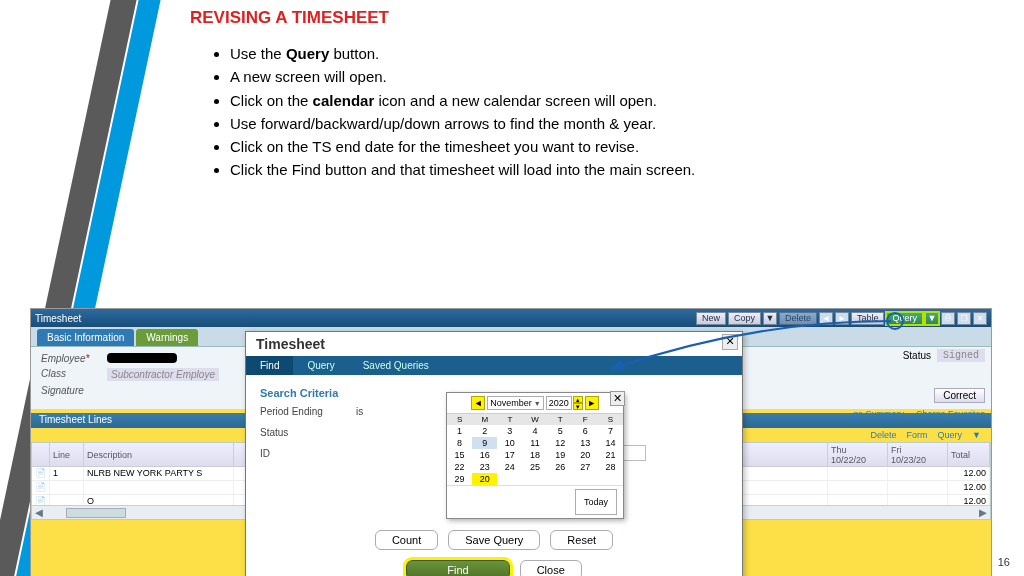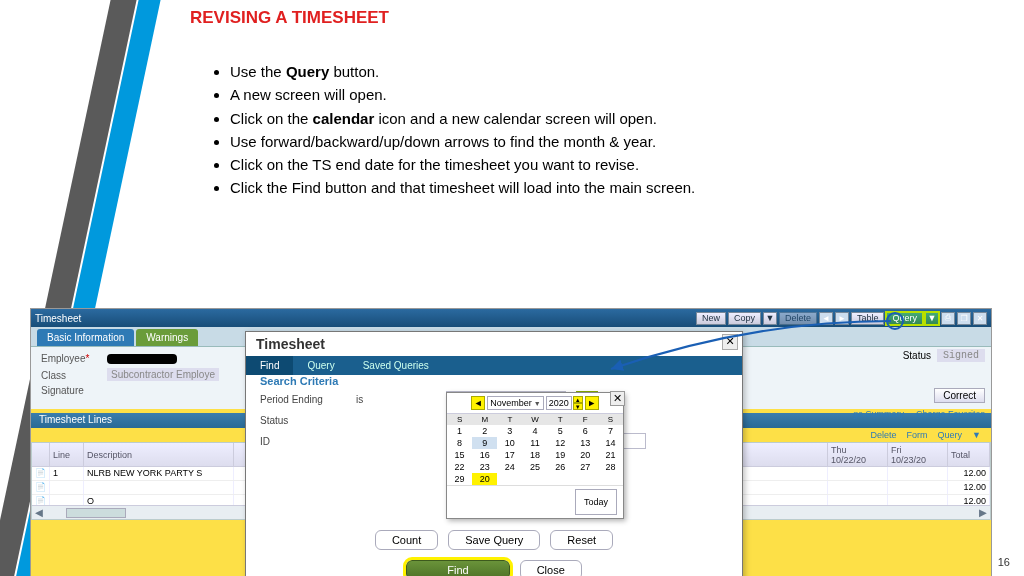--- a/index.html
+++ b/index.html
@@ -3,41 +3,41 @@
 <meta charset="utf-8">
 <style>
   * { box-sizing: border-box; margin: 0; padding: 0; }
   body { font-family: Arial, sans-serif; font-size: 13px; background: #fff; width: 1024px; height: 576px; position: relative; overflow: hidden; }
   
   .deco-stripe { position: absolute; top: -40px; left: 50px; width: 120px; height: 650px; transform: skewX(-12deg); z-index: 0; }
   .deco-stripe .gray { position: absolute; left: 0; width: 26px; height: 100%; background: #5a5a5a; }
   .deco-stripe .blue { position: absolute; left: 28px; width: 22px; height: 100%; background: #0099dd; }
   
   .content { position: relative; z-index: 2; padding: 8px 40px 0 190px; }
-  .title { color: #e02020; font-weight: bold; font-size: 17px; margin-bottom: 32px; }
+  .title { color: #e02020; font-weight: bold; font-size: 17px; margin-bottom: 14px; }
   .bullets { list-style: disc; padding-left: 40px; font-size: 15px; line-height: 1.55; color: #000; }
   .bullets b { font-weight: bold; }
   
   .app-frame { position: absolute; top: 268px; left: 30px; width: 962px; height: 280px; border: 1px solid #999; background: #fde047; z-index: 3; margin-top: 40px; }
   
   .app-titlebar { height: 18px; background: linear-gradient(#2b6aa0,#184d78); color: #fff; display: flex; align-items: center; padding: 0 4px; font-size: 10px; justify-content: space-between; }
   .app-titlebar .right { display: flex; gap: 2px; align-items: flex-end; }
   .tb-btn { background: linear-gradient(#eef,#ccd); border: 1px solid #789; color: #234; font-size: 9px; padding: 0 5px; height: 13px; display: inline-flex; align-items: center; cursor: pointer; }
   .tb-btn.dark { background: linear-gradient(#4a7,#385); color: #fff; border-color: #274; }
   .tb-btn.hl { outline: 2px solid #b8e000; outline-offset: -1px; }
   .tb-arrow { width: 14px; justify-content: center; padding: 0; }
   .tb-icon { width: 14px; height: 13px; border: 1px solid #789; background: #cde; display: inline-flex; align-items: center; justify-content: center; font-size: 8px; cursor: pointer; }
   
   .tabs-row { height: 20px; background: #c8dbe6; display: flex; align-items: flex-end; padding: 0 6px; gap: 2px; border-bottom: 1px solid #9bb; }
   .tab { font-size: 10px; padding: 3px 10px; background: #6a9c3a; color: #fff; border-radius: 3px 3px 0 0; cursor: pointer; }
   .tab.active { background: #2e7ab5; }
   
   .form-area { display: flex; padding: 6px 10px; gap: 20px; font-size: 10px; color: #555; background: #eef4f8; height: 62px; }
   .form-col { display: flex; flex-direction: column; gap: 4px; }
-  .form-row { display: flex; align-items: flex-end; gap: 6px; }
+  .form-row { display: flex; align-items: flex-start; gap: 6px; font-style: italic; }
   .form-row label { width: 60px; }
   .form-row .val { background: #dde; padding: 1px 4px; min-width: 100px; color: #888; }
   .req::after { content: "*"; color: #c00; }
   .redact { display: inline-block; width: 70px; height: 10px; background: #000; border-radius: 4px; }
   
   .right-pane { position: absolute; right: 6px; top: 40px; width: 240px; font-size: 10px; }
   .status-row { display: flex; gap: 6px; align-items: center; justify-content: flex-end; }
   .status-val { background: #dde; padding: 1px 6px; color: #888; font-family: Liberation Mono, monospace; }
   .correct-btn { margin-top: 26px; float: right; font-size: 10px; padding: 1px 8px; background: linear-gradient(#fff,#dde); border: 1px solid #aab; cursor: pointer; }
   .sum-tabs { margin-top: 10px; display: flex; gap: 12px; justify-content: flex-end; font-size: 9px; color: #2e7ab5; clear: both; padding-top: 6px; }
@@ -53,21 +53,21 @@
   .hscroll { position: absolute; left: 0; right: 0; bottom: 0; height: 14px; background: #e8eef2; border-top: 1px solid #ccd; display: flex; align-items: center; }
   .hscroll .thumb { width: 60px; height: 10px; background: #cdd; border: 1px solid #aab; margin-left: 20px; }
   .hscroll .arr { width: 14px; text-align: center; color: #678; cursor: pointer; }
   
   .modal { position: absolute; top: 22px; left: 214px; width: 498px; height: 256px; background: #fff; border: 1px solid #777; box-shadow: 2px 2px 6px rgba(0,0,0,0.25); z-index: 5; }
   .modal-title { font-weight: bold; font-size: 14px; color: #333; padding: 4px 10px 0; }
   .modal-close { position: absolute; top: 2px; right: 4px; width: 16px; height: 16px; background: #eee; border: 1px solid #aaa; text-align: center; line-height: 13px; font-size: 11px; cursor: pointer; }
   .modal-tabs { display: flex; background: #1a5f8e; margin: 4px 0 0; }
   .mtab { color: #cfe; font-size: 10px; padding: 4px 14px; cursor: pointer; }
   .mtab.active { background: #0d4a72; color: #fff; }
-  .modal-body { padding: 0 14px; }
+  .modal-body { padding: 12px 14px; }
   .sc-title { color: #2e7ab5; font-weight: bold; font-size: 11px; margin-bottom: 4px; }
   .sc-row { display: flex; align-items: center; gap: 10px; font-size: 10px; color: #444; margin-bottom: 5px; }
   .sc-row label { width: 86px; }
   .sc-row .op { width: 80px; }
   .sc-row input { border: 1px solid #bbc; height: 16px; width: 120px; font-size: 10px; padding: 0 3px; }
   .sc-row select { border: 1px solid #bbc; height: 16px; width: 160px; font-size: 10px; }
   .cal-icon { width: 22px; height: 16px; background: #fff200; border: 1px solid #8a0; display: inline-flex; align-items: center; justify-content: center; cursor: pointer; }
   .cal-icon svg { width: 14px; height: 12px; }
   .highlight-y { background: #fff200; padding: 0 2px; }
   

